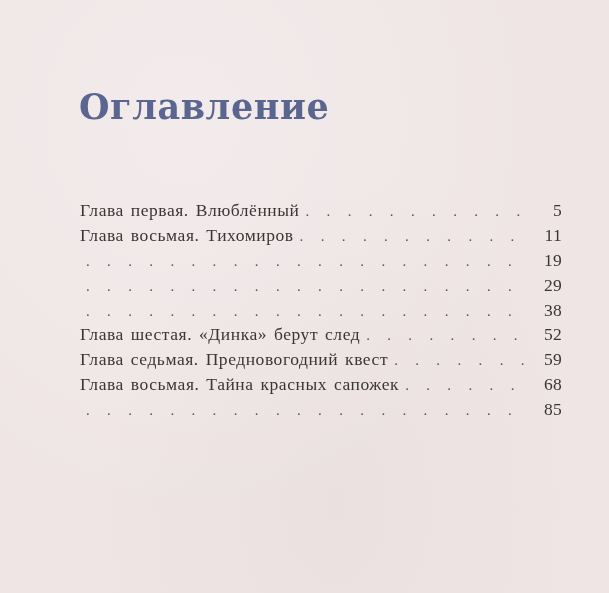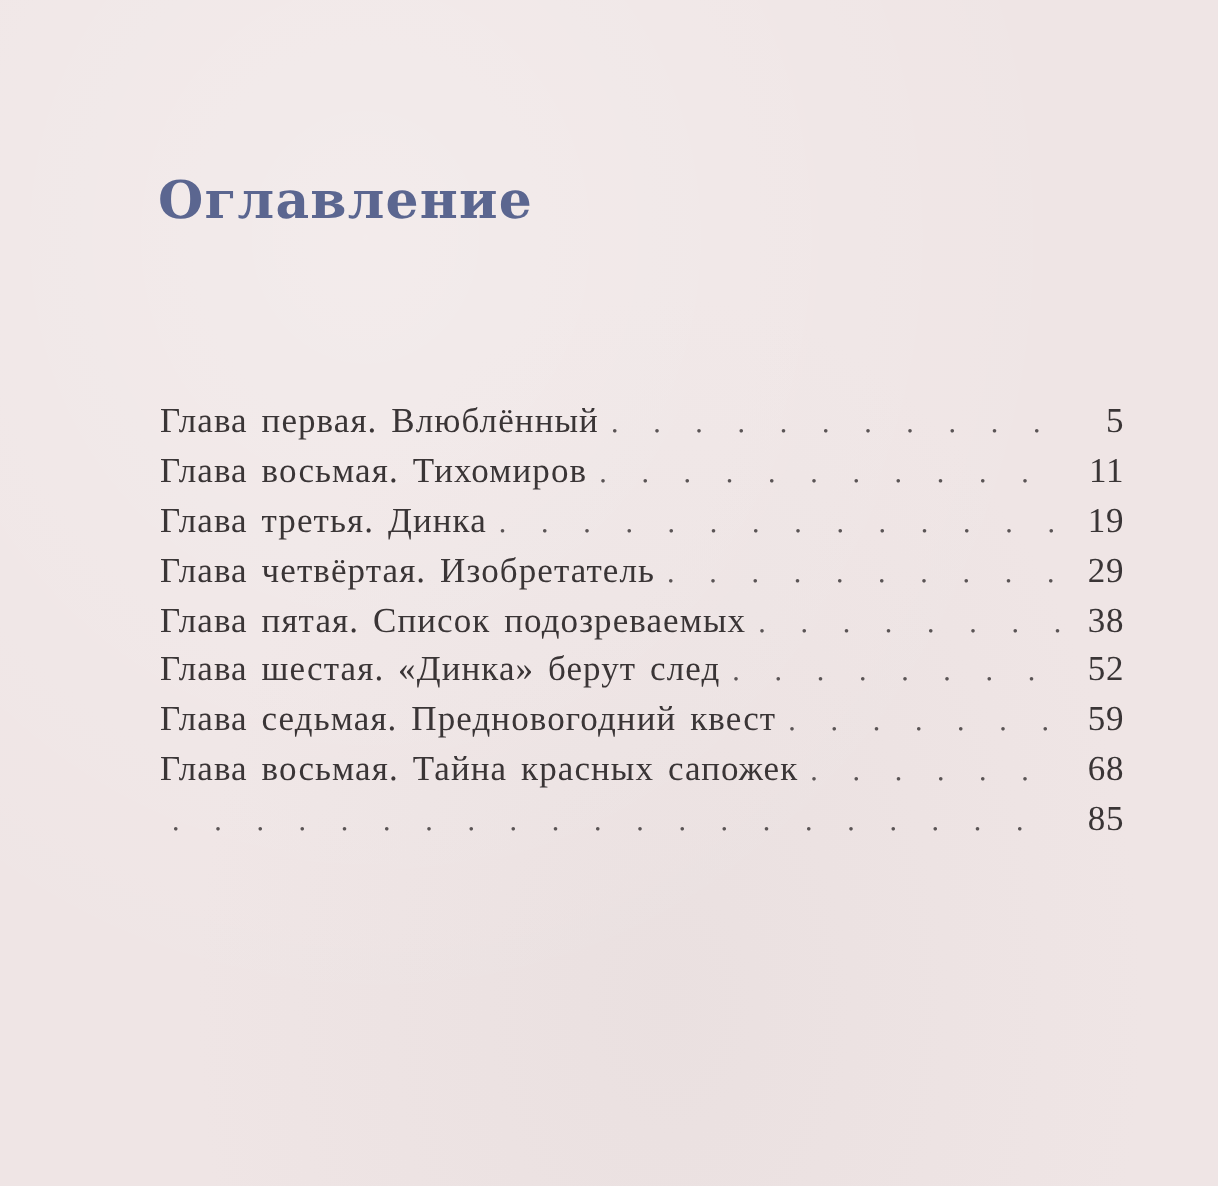--- a/index.html
+++ b/index.html
@@ -35,21 +35,21 @@
       overflow: hidden;
       filter: blur(0.6px);
     }
     .title {
       position: absolute;
       left: 79px;
       top: 86px;
       margin: 0;
       font-family: "DejaVu Serif", serif;
       font-weight: bold;
-      font-size: 26px;
+      font-size: 35px;
       letter-spacing: 0.6px;
       color: #5b6690;
     }
     .toc {
       position: absolute;
       left: 80px;
       top: 200px;
       width: 482px;
       margin: 0;
       padding: 0;
@@ -99,31 +99,28 @@
       <span class="toc-title">Глава первая. Влюблённый</span>
       <span class="toc-leader">. . . . . . . . . . . . . . . . . . . . . . . . . . . . . . . . . . . . . . . .</span>
       <span class="toc-page">5</span>
     </li>
     <li class="toc-row">
       <span class="toc-title">Глава восьмая. Тихомиров</span>
       <span class="toc-leader">. . . . . . . . . . . . . . . . . . . . . . . . . . . . . . . . . . . . . . . .</span>
       <span class="toc-page">11</span>
     </li>
     <li class="toc-row">
-      <span class="toc-title">Глава третья. Динка</span>
       <span class="toc-leader">. . . . . . . . . . . . . . . . . . . . . . . . . . . . . . . . . . . . . . . .</span>
       <span class="toc-page">19</span>
     </li>
     <li class="toc-row">
-      <span class="toc-title">Глава четвёртая. Изобретатель</span>
       <span class="toc-leader">. . . . . . . . . . . . . . . . . . . . . . . . . . . . . . . . . . . . . . . .</span>
       <span class="toc-page">29</span>
     </li>
     <li class="toc-row">
-      <span class="toc-title">Глава пятая. Список подозреваемых</span>
       <span class="toc-leader">. . . . . . . . . . . . . . . . . . . . . . . . . . . . . . . . . . . . . . . .</span>
       <span class="toc-page">38</span>
     </li>
     <li class="toc-row">
       <span class="toc-title">Глава шестая. «Динка» берут след</span>
       <span class="toc-leader">. . . . . . . . . . . . . . . . . . . . . . . . . . . . . . . . . . . . . . . .</span>
       <span class="toc-page">52</span>
     </li>
     <li class="toc-row">
       <span class="toc-title">Глава седьмая. Предновогодний квест</span>

